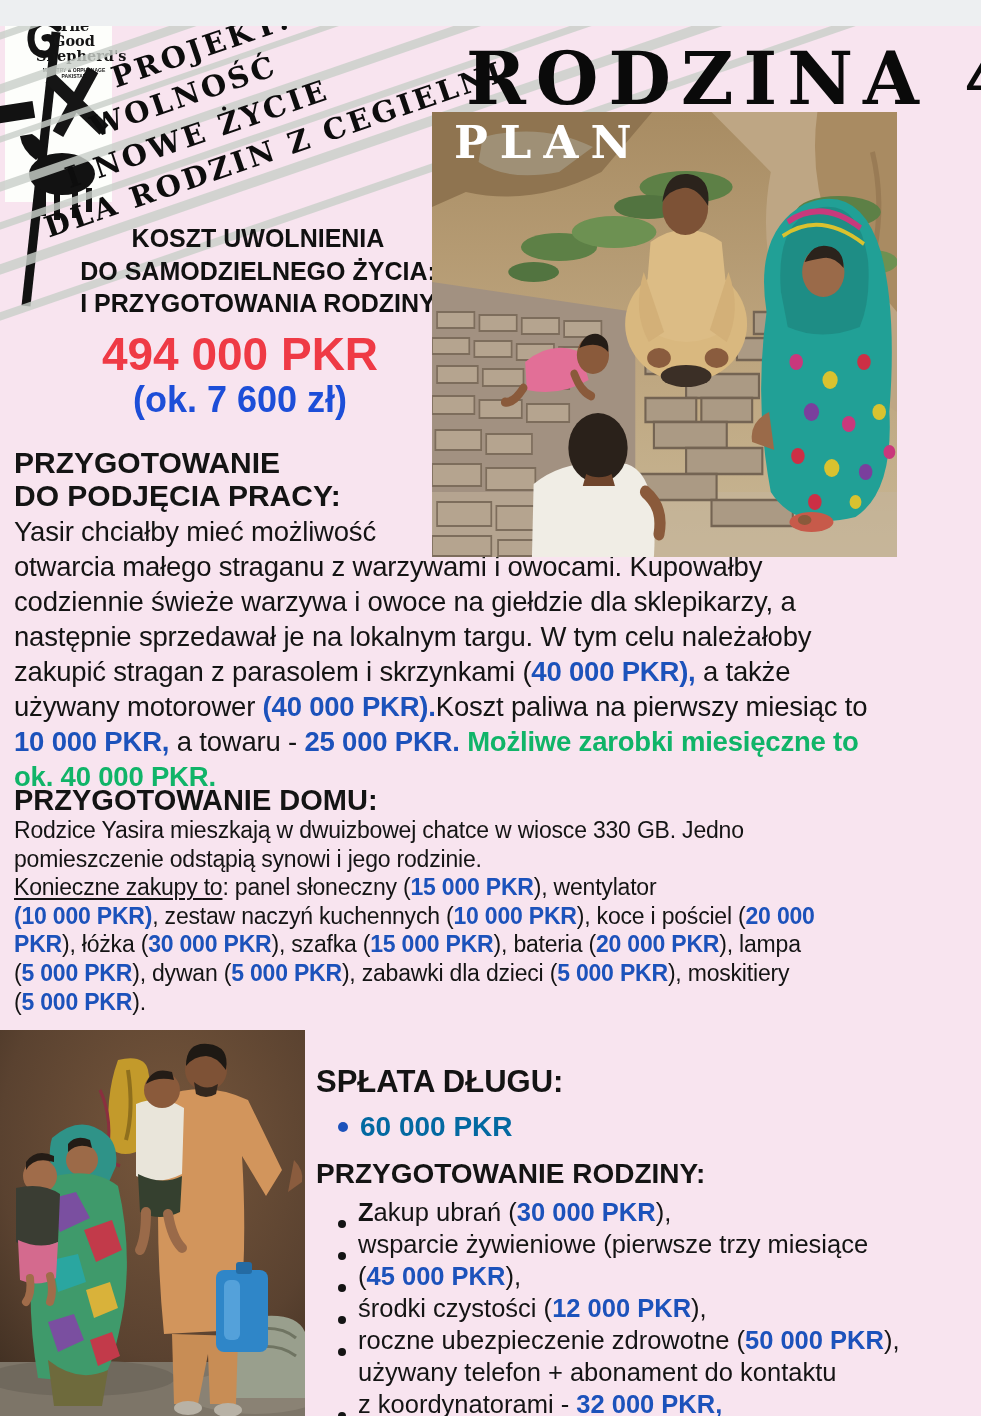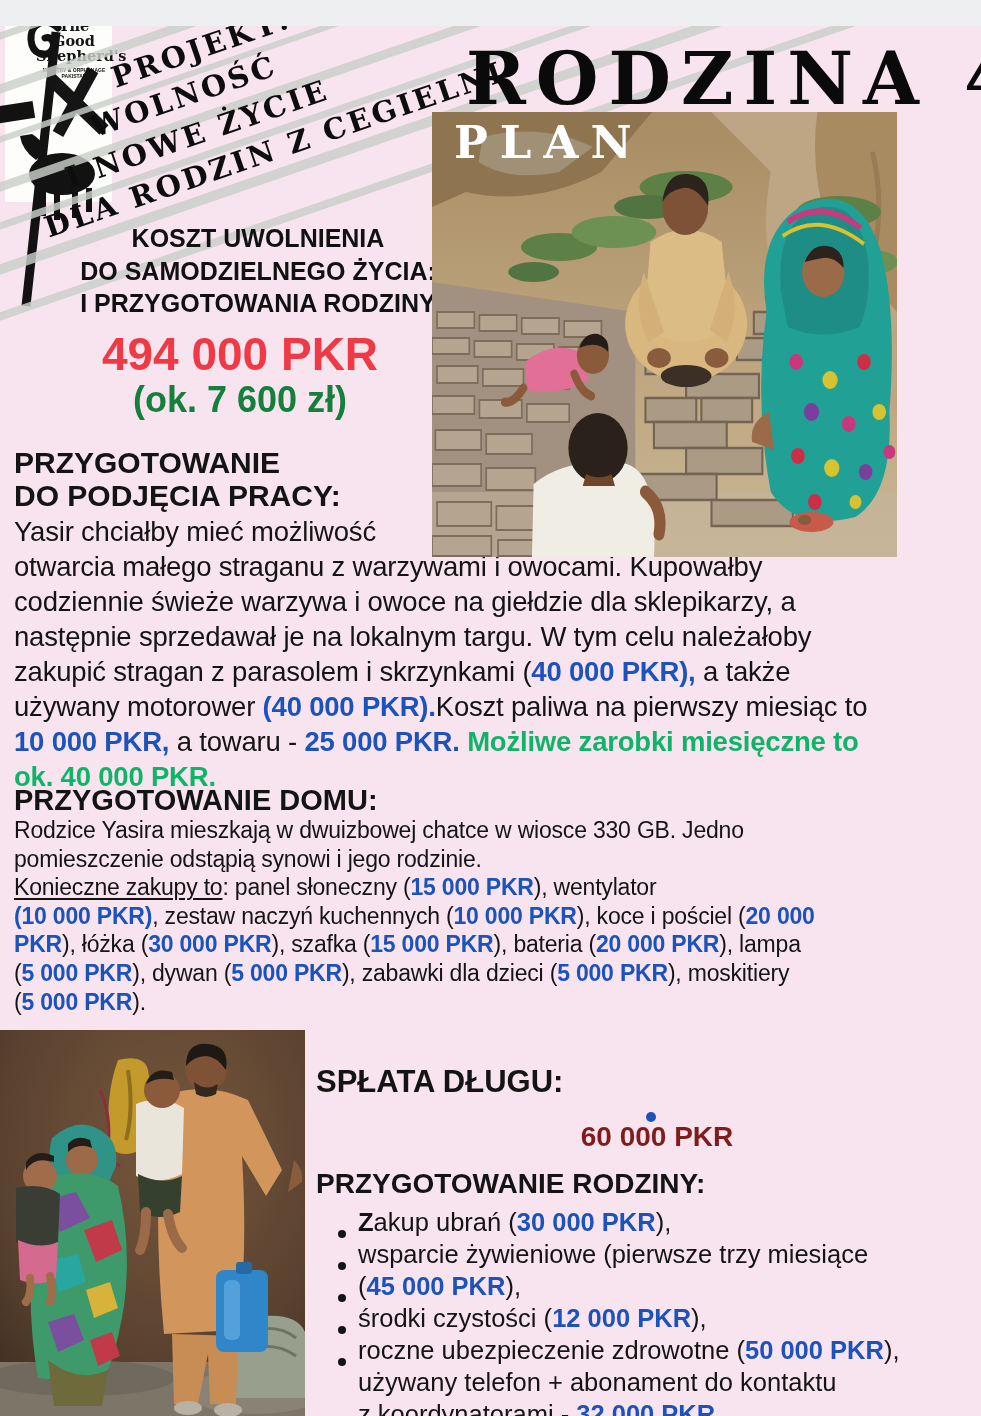--- a/index.html
+++ b/index.html
@@ -31,36 +31,36 @@
   .photo1{position:absolute;left:432px;top:112px;width:465px;height:445px;z-index:5;overflow:hidden;}
   .photo1 svg,.photo2 svg{display:block;width:100%;height:100%;}
   .plan-label{position:absolute;left:22px;top:4px;color:#fff;
               font-family:"DejaVu Serif","Liberation Serif",serif;font-weight:700;
               font-size:45px;letter-spacing:12px;}
   .photo2{position:absolute;left:0;top:1030px;width:305px;height:386px;z-index:5;overflow:hidden;}
   
   .cost{position:absolute;left:30px;top:222px;width:420px;text-align:center;z-index:4;}
   .cost-h{font-weight:700;font-size:25px;line-height:32.5px;color:#111;padding-left:36px;}
   .cost-amount{color:#ef3a45;font-weight:700;font-size:46px;line-height:52px;margin-top:8px;}
-  .cost-pln{color:#15803d;font-weight:700;font-size:36px;line-height:40px;}
+  .cost-pln{color:#1d4ed8;font-weight:700;font-size:36px;line-height:40px;}
   
   .work-h{position:absolute;left:14px;top:446px;font-weight:700;font-size:30px;line-height:33px;z-index:4;}
   .para{position:absolute;left:14px;z-index:4;}
   .p1{top:514px;width:966px;font-size:27.5px;line-height:35px;letter-spacing:-0.2px;}
   .home-h{position:absolute;left:14px;top:784px;font-weight:700;font-size:29px;z-index:4;}
   .p2{top:816px;width:966px;font-size:23px;line-height:28.6px;letter-spacing:-0.2px;}
   .seg-k{color:#141414;}
   .seg-kb{color:#141414;font-weight:700;}
   .seg-b{color:#1c52bb;font-weight:700;}
   .seg-g{color:#10b468;font-weight:700;}
   .seg-u{color:#141414;text-decoration:underline;text-underline-offset:3px;}
   
   .right-col{position:absolute;left:316px;top:1034px;width:660px;z-index:4;}
   .sec-h{font-weight:700;font-size:31px;line-height:32px;margin-top:32px;}
-  .debt-bullet{display:flex;align-items:center;margin:14px 0 0 22px;font-size:28px;font-weight:700;color:#7f1d1d;line-height:30px;flex-direction:column;}
+  .debt-bullet{display:flex;align-items:center;margin:14px 0 0 22px;font-size:28px;font-weight:700;color:#0369a1;line-height:30px;}
   .dot{width:9px;height:9px;border-radius:50%;background:#141414;margin-right:12px;flex:0 0 auto;}
   .blue-dot{background:#1c52bb;width:10px;height:10px;}
   .sec-h2{font-weight:700;font-size:28px;line-height:32px;margin-top:16px;}
   .fam-list{list-style:none;margin:6px 0 0 0;padding:0;}
   .fam-list li{display:flex;margin-left:22px;font-size:25.5px;line-height:32px;align-items:flex-end;}
   .fam-list .dot{margin-top:12px;width:8px;height:8px;}
 </style>
 </head>
 <body>
 

